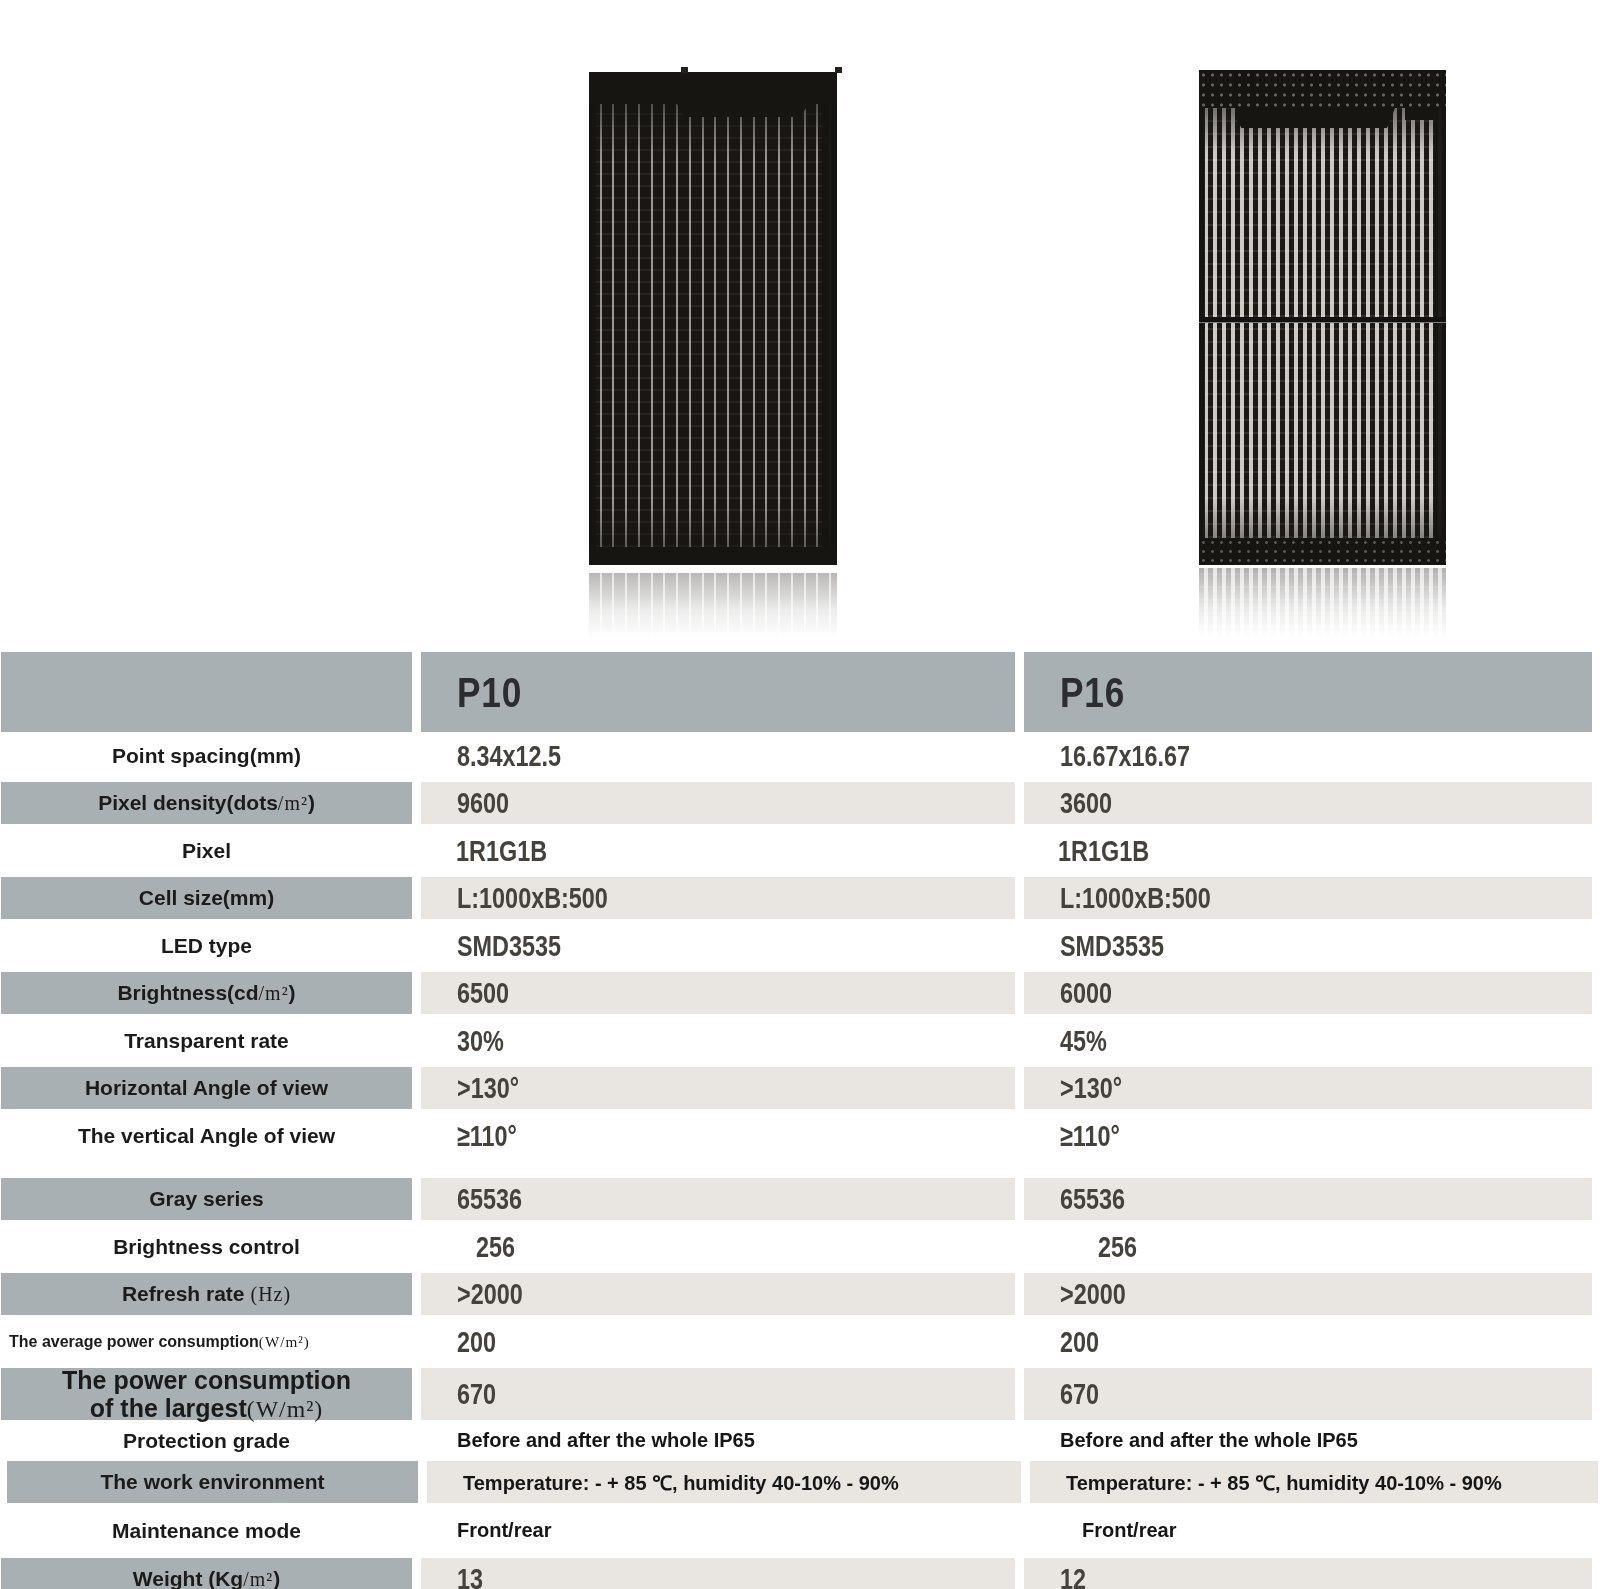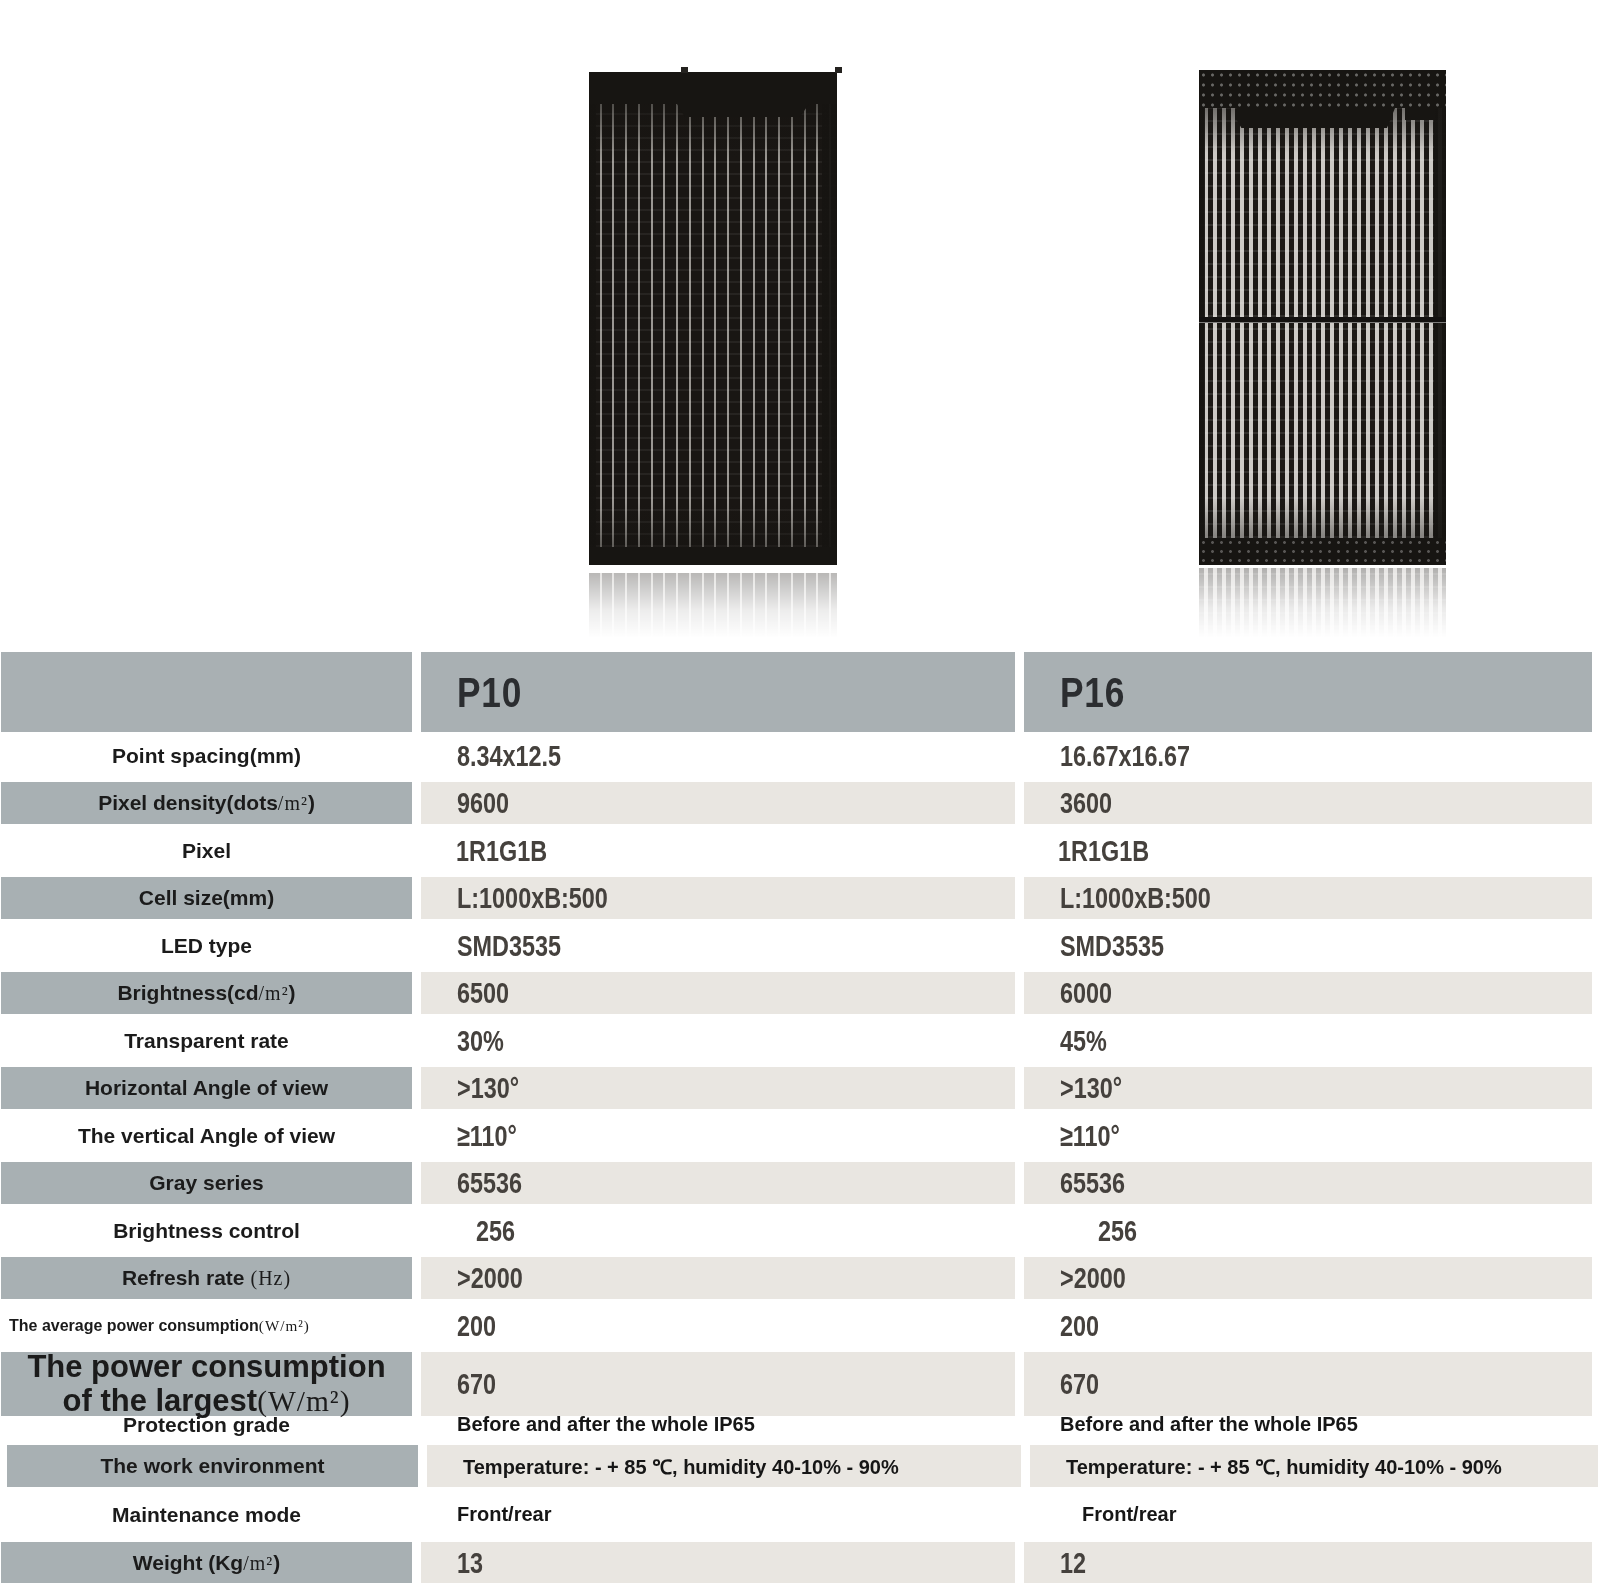--- a/index.html
+++ b/index.html
@@ -70,21 +70,21 @@
     font-weight:bold;font-size:43px;color:#2b2d30;margin-left:36px;letter-spacing:1px;}
   .tbody .trow{position:relative;}
   .cell{position:relative;display:flex;align-items:center;}
   .cell .lt,.cell .cv,.cell .bv{position:relative;z-index:1;}
   .colored .lbl::before{content:"";position:absolute;left:0;right:0;top:2px;bottom:3px;background:#a8b0b3;}
   .colored .vcell::before{content:"";position:absolute;left:0;right:0;top:2px;bottom:3px;background:#e9e6e1;}
 
   .lbl{justify-content:center;text-align:center;}
   .lbl .lt{font-weight:bold;font-size:21px;color:#1b1b1b;line-height:1.12;}
   .lbl .u{font-family:"Liberation Serif",serif;font-weight:normal;font-size:.95em;letter-spacing:1px;}
-  .lbl-large .lt{font-size:31px;}
+  .lbl-large .lt{font-size:25px;}
   .lbl-left{justify-content:flex-start;text-align:left;}
   .lbl-left .lt{font-size:16px;white-space:nowrap;padding-left:8px;}
 
   .vcell{padding-left:36px;}
   .cv{display:inline-block;transform:scaleX(.78);transform-origin:left center;
       font-weight:bold;font-size:30px;color:#45413d;white-space:nowrap;}
   .bv{font-weight:bold;font-size:20px;color:#161616;white-space:nowrap;}
 </style>
 </head>
 <body>
@@ -218,21 +218,21 @@
         <div class="cell lbl">
           <span class="lt"><span>The vertical Angle of view</span></span>
         </div>
         <div class="cell vcell">
           <span class="cv">≥110°</span>
         </div>
         <div class="cell vcell">
           <span class="cv">≥110°</span>
         </div>
       </div>
-      <div class="trow colored" style="height: 47.5px;">
+      <div class="trow colored" style="height: 47.5px; margin-top: 16px;">
         <div class="cell lbl">
           <span class="lt"><span>Gray series</span></span>
         </div>
         <div class="cell vcell">
           <span class="cv">65536</span>
         </div>
         <div class="cell vcell">
           <span class="cv">65536</span>
         </div>
       </div>

